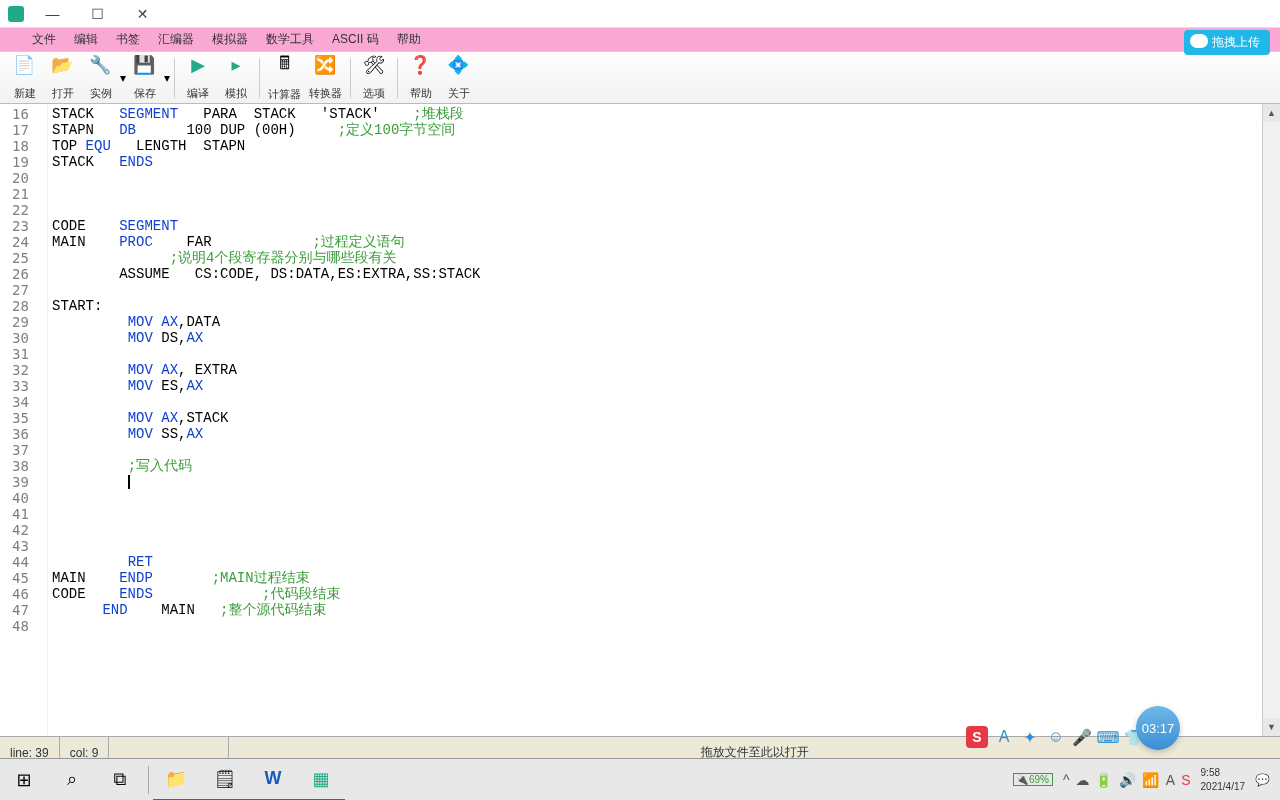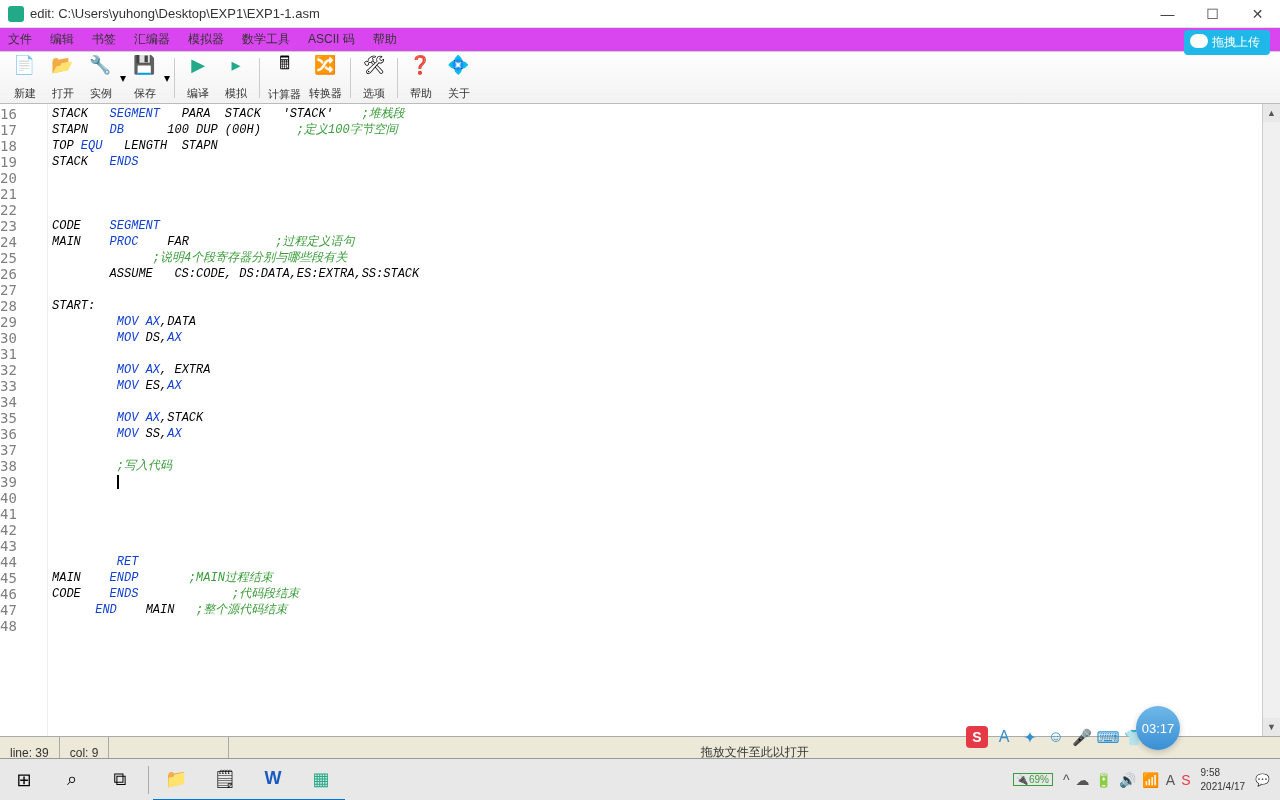--- a/index.html
+++ b/index.html
@@ -1,34 +1,34 @@
 <!DOCTYPE html>
 <html><head>
 <meta charset="utf-8">
 <style>
 * { margin: 0; padding: 0; box-sizing: border-box; }
 body { font-family: "Microsoft YaHei", "Segoe UI", sans-serif; font-size: 12px; background: #f0f0f0; width: 1280px; height: 800px; overflow: hidden; position: relative; }
 .titlebar { height: 28px; background: #fff; display: flex; align-items: center; padding-left: 8px; border-bottom: 1px solid #e0e0e0; }
 .titlebar .app-icon { width: 16px; height: 16px; background: #2a8; border-radius: 3px; margin-right: 6px; }
 .titlebar .title-text { flex: 1; font-size: 13px; color: #333; }
 .titlebar .win-btn { width: 45px; height: 28px; display: flex; align-items: center; justify-content: center; font-size: 14px; color: #444; cursor: pointer; }
-.menubar { height: 24px; background: #d946ef; display: flex; align-items: center; padding-left: 0; gap: 2px; border-bottom: 1px solid #d0d0d0; }
+.menubar { height: 24px; background: #f9a8d4; display: flex; align-items: center; padding-left: 24px; gap: 2px; border-bottom: 1px solid #d0d0d0; }
 .menubar .menu-item { padding: 3px 8px; font-size: 12px; color: #333; cursor: pointer; }
 .upload-btn { position: absolute; top: 30px; right: 10px; background: #20b8e8; color: #fff; padding: 4px 10px 4px 6px; border-radius: 4px; font-size: 12px; display: flex; gap: 4px; cursor: pointer; }
 .upload-btn .cloud { width: 18px; height: 14px; background: #fff; border-radius: 8px; position: relative; }
 .toolbar { height: 52px; background: linear-gradient(#fefefe,#f2f2f2); border-bottom: 1px solid #bbb; display: flex; align-items: center; padding-left: 6px; gap: 0; }
 .tool-item { display: flex; flex-direction: column; align-items: center; justify-content: center; padding: 2px 4px; min-width: 38px; height: 48px; cursor: pointer; position: relative; }
 .tool-item .ico { width: 24px; height: 24px; display: flex; align-items: center; justify-content: center; font-size: 18px; }
 .tool-item .lbl { font-size: 11px; color: #333; margin-top: 10px; }
 .tool-with-drop { display: flex; align-items: center; }
 .sep { width: 1px; height: 40px; background: #ccc; margin: 0 4px; }
 .editor-area { display: flex; height: calc(100% - 28px - 24px - 52px - 22px - 42px); background: #fff; position: relative; }
-.gutter { width: 48px; background: #fff; border-right: 1px solid #eee; text-align: left; padding-right: 6px; font-family: Consolas, monospace; font-size: 14px; color: #808080; line-height: 16px; padding-top: 2px; }
+.gutter { width: 48px; background: #fff; border-right: 1px solid #eee; text-align: center; padding-right: 6px; font-family: Consolas, monospace; font-size: 14px; color: #808080; line-height: 16px; padding-top: 2px; }
 .gutter .ln { height: 16px; }
-.code { flex: 1; font-family: Consolas, "Courier New", monospace; font-size: 12px; line-height: 16px; padding-top: 2px; padding-left: 4px; white-space: pre; color: #000; overflow: hidden; font-style: italic; }
+.code { flex: 1; font-family: Consolas, "Courier New", monospace; font-size: 14px; line-height: 16px; padding-top: 2px; padding-left: 4px; white-space: pre; color: #000; overflow: hidden; }
 .code .row { height: 16px; }
 .kw-blue { color: #1040d0; }
 .comment { color: #3a9d3a; }
 .reg { color: #1040d0; }
 .cursor-line { display: inline-block; width: 2px; height: 14px; background: #000; vertical-align: middle; }
 .vscroll { position: absolute; right: 0; top: 0; width: 18px; height: 100%; background: #f0f0f0; border-left: 1px solid #ccc; }
 .vscroll .up, .vscroll .down { height: 18px; display: flex; align-items: center; justify-content: center; font-size: 9px; color: #555; background: #e8e8e8; }
 .vscroll .down { position: absolute; bottom: 0; width: 100%; }
 .statusbar { height: 32px; background: #ece9d8; border-top: 1px solid #aaa; display: flex; align-items: center; font-size: 12px; color: #333; }
 .statusbar .cell { padding: 0 10px; border-right: 1px solid #aaa; height: 100%; display: flex; align-items: center; }
@@ -45,21 +45,20 @@
 .floating-tray { position: absolute; right: 110px; bottom: 52px; display: flex; gap: 6px; align-items: center; background: rgba(255,255,255,0.0); }
 .floating-tray .ft { width: 20px; height: 20px; font-size: 16px; color: #3090d0; display: flex; align-items: center; justify-content: center; }
 .sogou { width: 22px; height: 22px; background: #e63946; color: #fff; border-radius: 4px; display: flex; align-items: center; justify-content: center; font-weight: bold; font-size: 14px; }
 .timer-badge { position: absolute; right: 100px; bottom: 50px; width: 44px; height: 44px; border-radius: 50%; background: linear-gradient(#6fb8e8,#3a8fd4); color: #fff; display: flex; align-items: center; justify-content: center; font-size: 13px; font-weight: 500; box-shadow: 0 2px 6px rgba(0,0,0,0.2); }
 </style>
 </head>
 <body>
 
 <div class="titlebar">
   <div class="app-icon"></div>
-  <div class="title-text">edit: C:\Users\yuhong\Desktop\EXP1\EXP1-1.asm</div>
   <div class="win-btn">—</div>
   <div class="win-btn">☐</div>
   <div class="win-btn close">✕</div>
 </div>
 
 <div class="menubar" id="menubar">
     <div class="menu-item">文件</div>
     <div class="menu-item">编辑</div>
     <div class="menu-item">书签</div>
     <div class="menu-item">汇编器</div>

